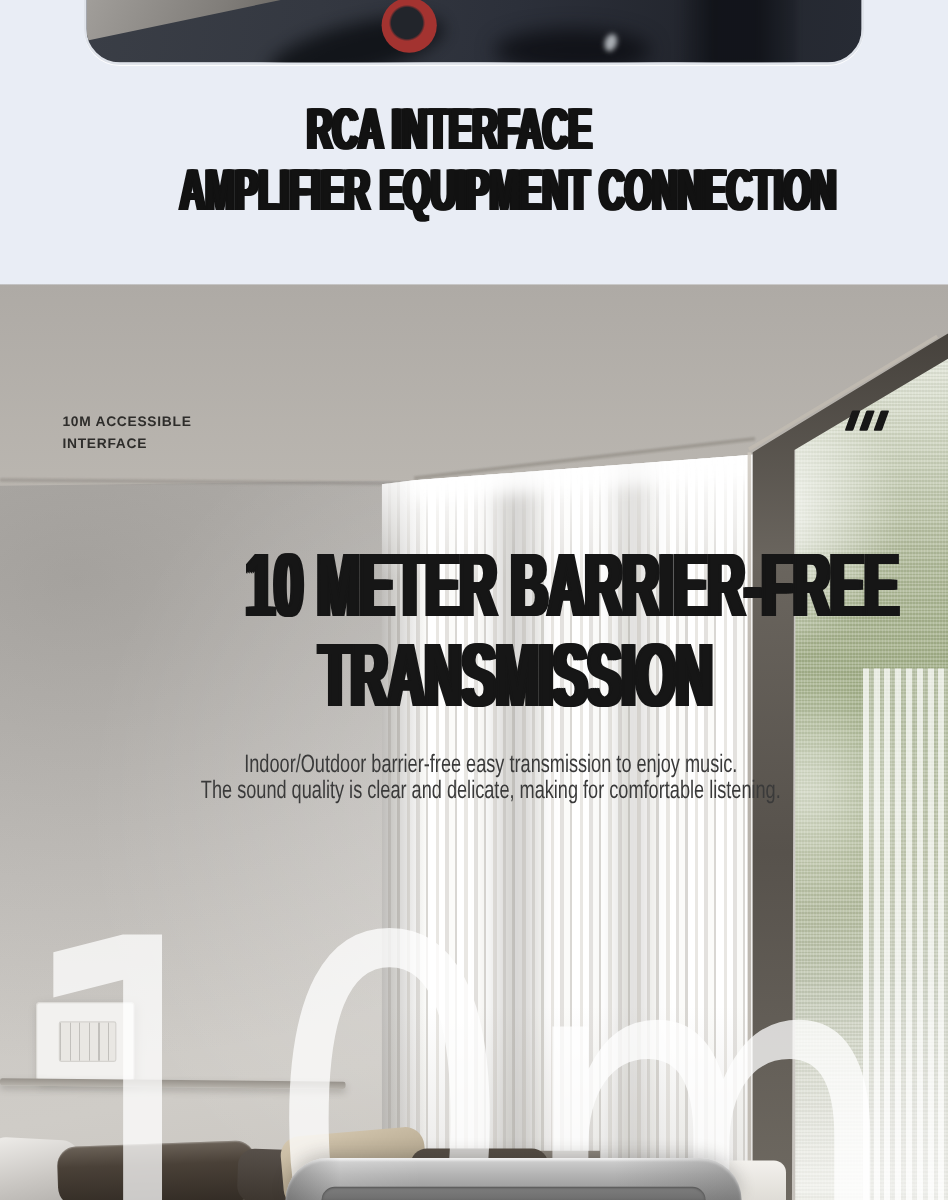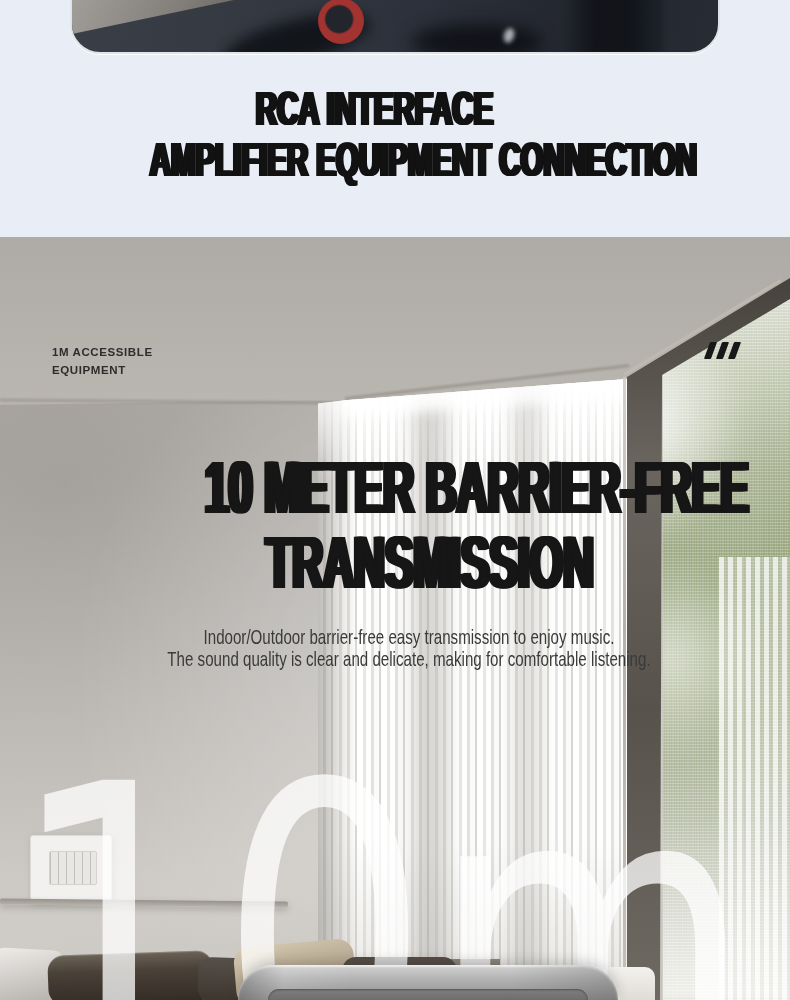--- a/index.html
+++ b/index.html
@@ -191,22 +191,22 @@
     <div class="pw p-lightgray"></div>
     <div class="pw p-dark1"></div>
     <div class="pw p-dark2"></div>
     <div class="pw p-tan"></div>
     <div class="pw p-dark3"></div>
     <div class="pw p-blanket"></div>
 
     <div class="watermark">10m</div>
 
     <div class="badge">
-      <div>1M ACCESSIBLE</div>
-      <div>EQUIPMENT</div>
+      <div>10M ACCESSIBLE</div>
+      <div>INTERFACE</div>
     </div>
     <div class="slashes">
       <i></i>
       <i></i>
       <i></i>
     </div>
 
     <h2 class="ftitle">
       <span>10 METER BARRIER-FREE</span>
       <span>TRANSMISSION</span>

